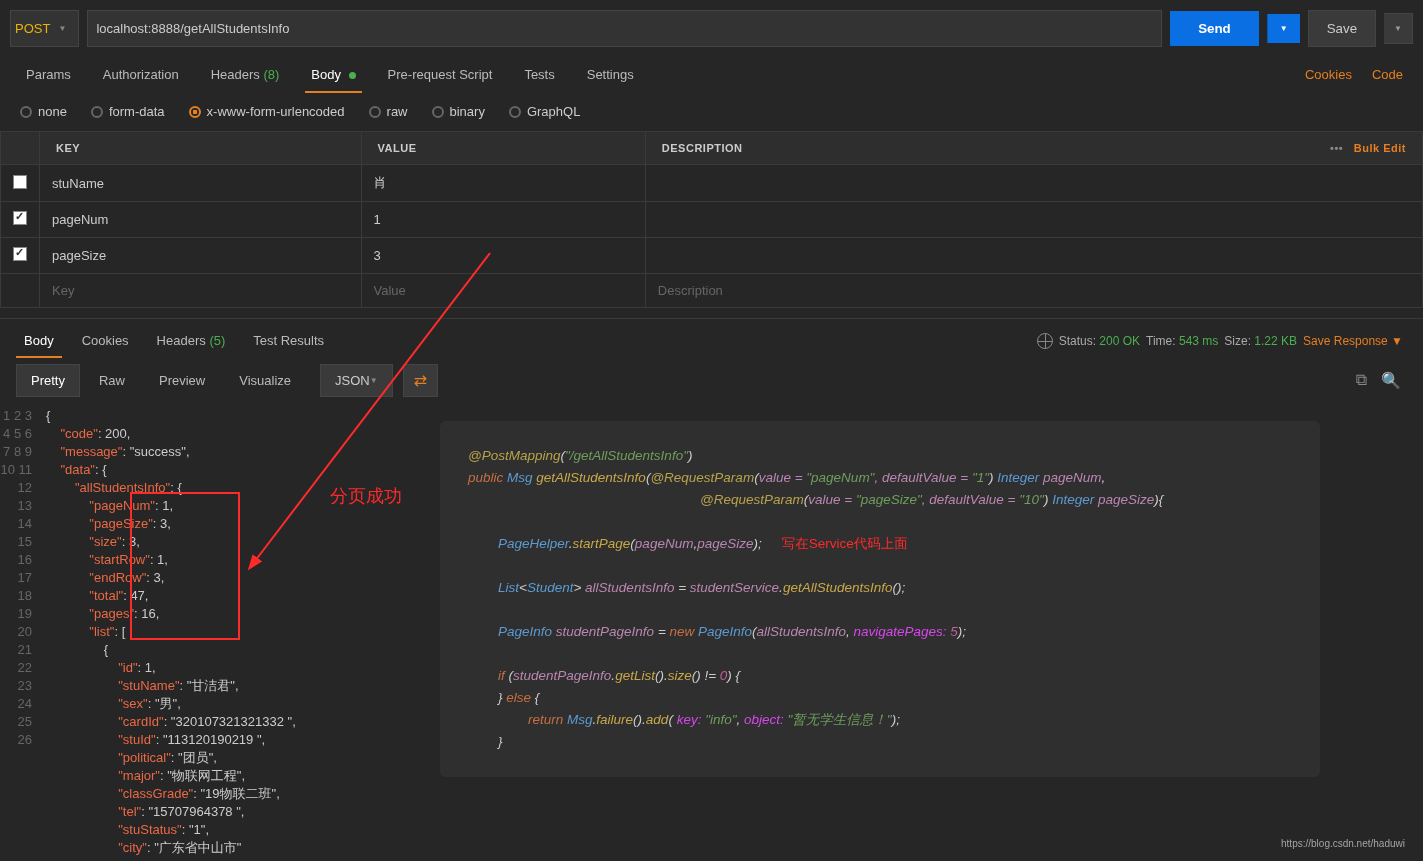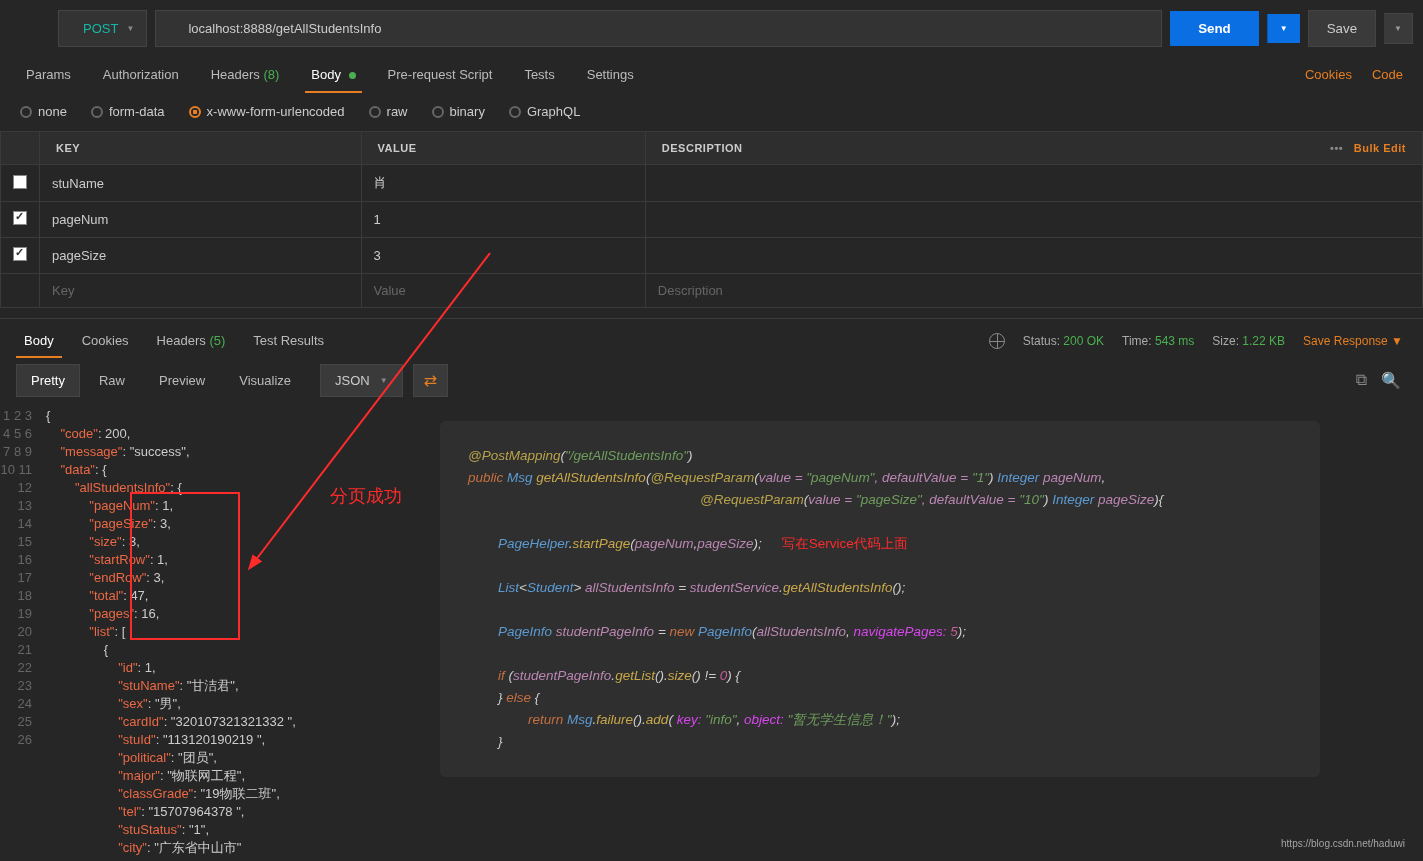--- a/index.html
+++ b/index.html
@@ -1,20 +1,20 @@
 <!DOCTYPE html>
 <html><head>
 <meta charset="utf-8">
 <style>
 * { margin: 0; padding: 0; box-sizing: border-box; font-family: -apple-system, BlinkMacSystemFont, "Segoe UI", Arial, sans-serif; }
 body { background: #262626; color: #ccc; font-size: 13px; overflow-x: hidden; }
 .request-bar { display: flex; padding: 10px; gap: 8px; align-items: center; background: #262626; }
-.method-select { background: #333; border: 1px solid #444; color: #14b8a6; padding: 10px 28px 10px 24px; position: relative; display: flex; align-items: center; gap: 40px; margin-left: 48px; }
+.method-select { background: #333; border: 1px solid #444; color: #eab308; padding: 10px 28px 10px 4px; position: relative; display: flex; align-items: center; gap: 40px; }
 .method-select::after { content: '▼'; font-size: 8px; color: #888; position: absolute; right: 12px; }
-.url-input { flex: 1; background: #333; border: 1px solid #444; color: #ccc; padding: 10px 32px; }
+.url-input { flex: 1; background: #333; border: 1px solid #444; color: #ccc; padding: 10px 8px; }
 .send-btn { background: #0b6fe4; color: #fff; border: none; padding: 10px 28px; font-weight: 600; display: flex; align-items: center; }
 .send-drop { background: #0b6fe4; color: #fff; border: none; border-left: 1px solid rgba(0,0,0,0.2); padding: 10px 12px; font-size: 8px; }
 .save-btn { background: #3a3a3a; color: #ccc; border: 1px solid #444; padding: 10px 18px; }
 .save-drop { background: #3a3a3a; border: 1px solid #444; border-left: none; padding: 10px 10px; font-size: 8px; color: #999; }
 
 .tabs { display: flex; align-items: center; padding: 0 10px; border-bottom: none; }
 .tab { padding: 10px 16px; color: #bbb; cursor: pointer; position: relative; }
 .tab.active { color: #fff; }
 .tab.active::after { content: ''; position: absolute; bottom: -1px; left: 10px; right: 10px; height: 2px; background: #e67e22; }
 .badge-green { color: #4caf50; }
@@ -34,30 +34,30 @@
 .check-col { width: 36px; text-align: center; }
 .checkbox { width: 14px; height: 14px; border: 1px solid #888; display: inline-block; background: #fff; position: relative; }
 .checkbox.checked::after { content: '✓'; color: #333; font-size: 11px; position: absolute; top: -2px; left: 1px; font-weight: bold; }
 .header-actions { text-align: right; white-space: nowrap; }
 
 .response-section { border-top: 1px solid #3a3a3a; margin-top: 10px; }
 .resp-tabs { display: flex; align-items: center; padding: 4px 10px 0; gap: 0; }
 .resp-tab { padding: 10px 14px; color: #bbb; cursor: pointer; position: relative; }
 .resp-tab.active { color: #fff; }
 .resp-tab.active::after { content: ''; position: absolute; bottom: 0; left: 6px; right: 6px; height: 2px; background: #e67e22; }
-.resp-right { margin-left: auto; display: flex; gap: 18px; align-items: center; padding-right: 10px; font-size: 12px; color: #aaa;}
+.resp-right { margin-left: auto; display: flex; gap: 6px; align-items: center; padding-right: 10px; font-size: 12px; color: #aaa;}
 .resp-right .val-green { color: #4caf50; }
 .globe-icon { width: 16px; height: 16px; border: 1.5px solid #888; border-radius: 50%; display: inline-block; position: relative; }
 .globe-icon::before { content: ''; position: absolute; top: 0; bottom: 0; left: 50%; width: 1px; background: #888; }
 .globe-icon::after { content: ''; position: absolute; left: 0; right: 0; top: 50%; height: 1px; background: #888; }
 
 .view-tabs { display: flex; align-items: center; padding: 6px 16px; gap: 4px; background: #262626; }
 .view-tab { padding: 8px 14px; color: #bbb; border: 1px solid transparent; }
 .view-tab.active { background: #383838; border: 1px solid #444; color: #fff; }
-.format-select { background: #3a3a3a; padding: 8px 14px; margin-left: 10px; display: flex; align-items: center; gap: 10px; border: 1px solid #444;}
+.format-select { background: #3a3a3a; padding: 8px 14px; margin-left: 10px; display: flex; align-items: center; border: 1px solid #444;}
 .wrap-icon { color: #e67e22; font-size: 16px; padding: 6px 10px; border: 1px solid #444; margin-left: 6px; background: #3a3a3a;}
 .view-icons-right { margin-left: auto; display: flex; gap: 14px; color: #888; font-size: 16px; padding-right: 6px;}
 
 .code-area { position: relative; display: flex; font-family: Consolas, Monaco, monospace; font-size: 13px; line-height: 18px; padding: 4px 0; }
 .gutter { width: 46px; text-align: right; padding-right: 14px; color: #666; user-select: none; }
 .code-lines { flex: 1; white-space: pre; position: relative; }
 .json-k { color: #ec6945; }
 .json-p { color: #ccc; }
 
 .red-box { position: absolute; border: 2px solid #ff2a2a; pointer-events: none; }

